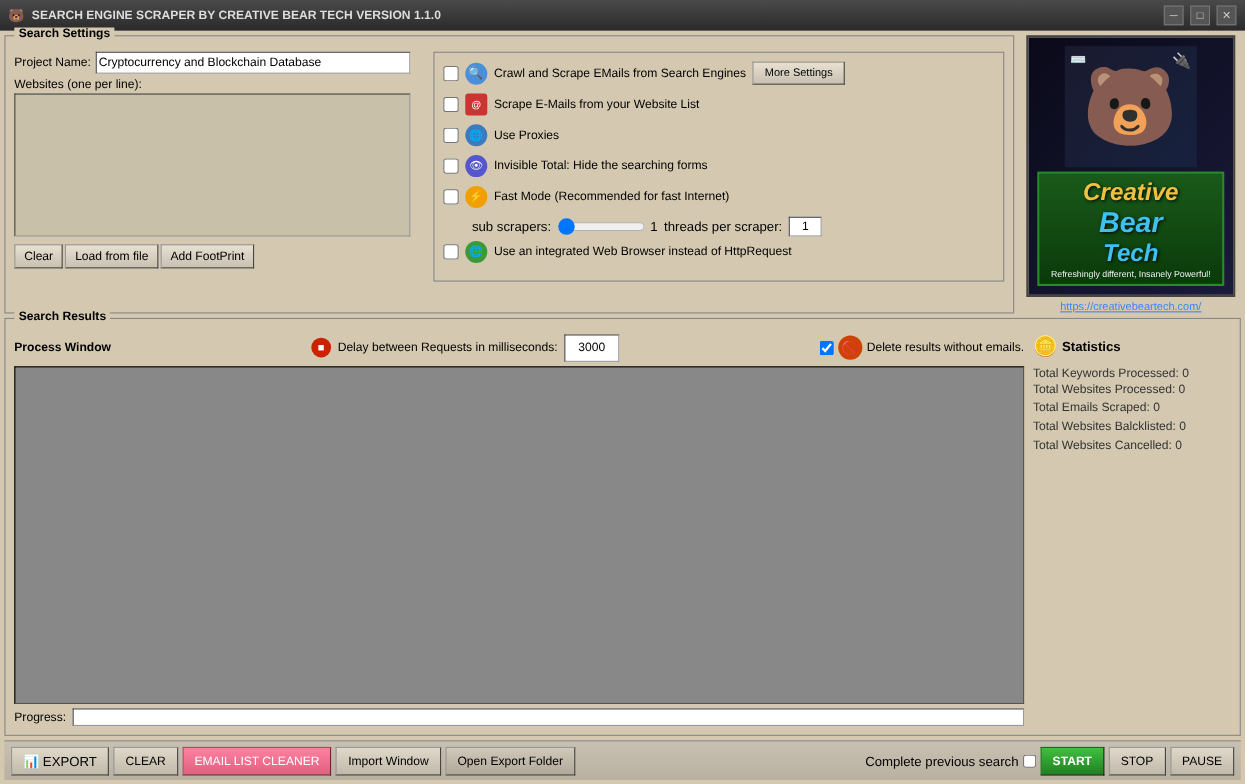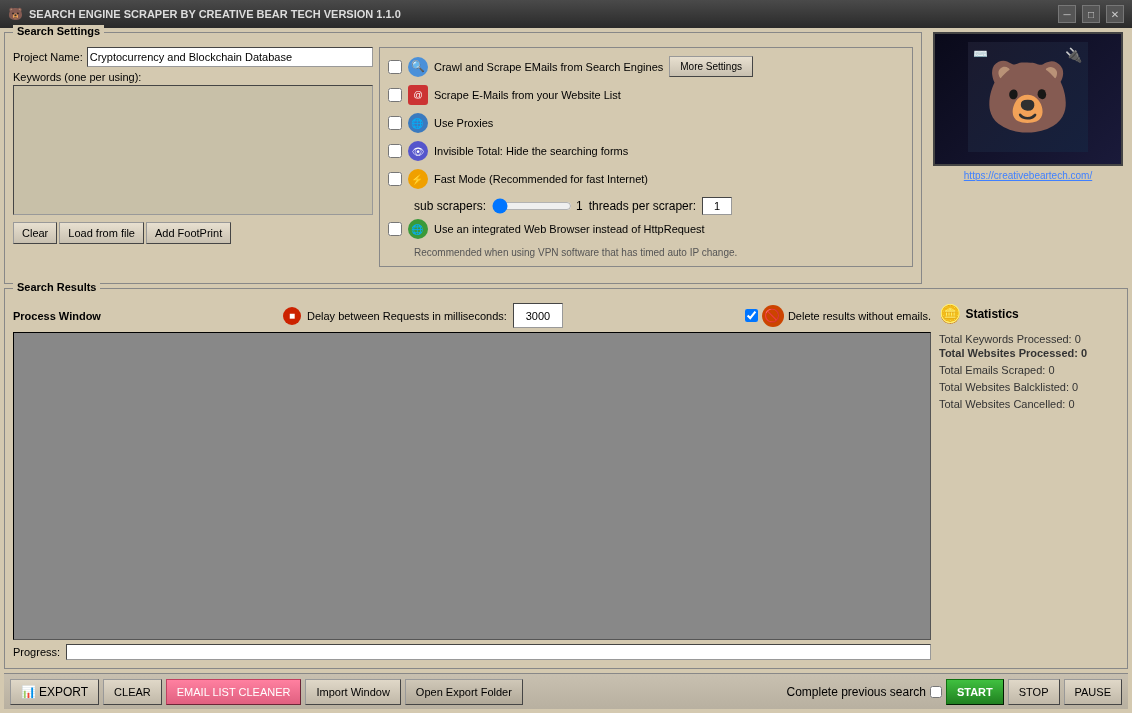--- a/index.html
+++ b/index.html
@@ -99,28 +99,28 @@
   <div class="win-btn close-btn">✕</div>
 </div>
 
 <div id="main">
 
   <div style="display:flex; gap:6px; flex-shrink:0;">
 
     <div class="panel" style="flex:1; padding: 14px 8px 16px 8px;">
       <span class="panel-title">Search Settings</span>
 
-      <div style="display:flex; gap:6px;">
+      <div style="display:flex; gap:21px;">
 
         <div class="left-settings">
           <div class="project-name-row">
             <span class="project-label">Project Name:</span>
             <input class="project-input" type="text" value="Cryptocurrency and Blockchain Database" style="">
           </div>
-          <div class="keywords-label">Keywords (one per using):</div>
+          <div class="keywords-label">Websites (one per line):</div>
           <textarea class="keywords-textarea" style=""></textarea>
           <div class="kw-buttons">
             <button class="kw-btn">Clear</button>
             <button class="kw-btn">Load from file</button>
             <button class="kw-btn">Add FootPrint</button>
           </div>
         </div>
 
         <div style="flex:1; border:1px solid #888; padding:8px; background:#d4c9b0;">
 
@@ -165,37 +165,42 @@
               <input class="threads-input" type="text" value="1" style="">
             </div>
           </div>
 
           <div style="margin-top:4px;">
             <div class="option-row">
               <input type="checkbox" style="">
               <div class="option-icon" style="background:#3a9a3a; border-radius:50%; color:white; font-size:10px;">🌐</div>
               <span class="option-label">Use an integrated Web Browser instead of HttpRequest</span>
             </div>
-            <div class="vpn-note">Recommended when using VPN software that has timed auto IP change.</div>
           </div>
 
         </div>
       </div>
     </div>
 
     <div id="logo-area">
       <div class="logo-wrapper">
         <div style="display:flex; justify-content:center; margin-bottom:4px;">
 
           <div style="position:relative; width:120px; height:110px; background:linear-gradient(135deg,#1a1a2e,#16213e); display:flex; align-items:center; justify-content:center;">
             <span style="font-size:70px;">🐻</span>
 
             <span style="position:absolute; top:5px; right:5px; font-size:14px;">🔌</span>
             <span style="position:absolute; top:5px; left:5px; font-size:12px;">⌨️</span>
           </div>
+        </div>
+        <div class="logo-green-box">
+          <div style="font-size:22px; font-weight:900; color:#f0c040; font-style:italic; text-shadow:1px 1px 3px #000;">Creative</div>
+          <div style="font-size:26px; font-weight:900; color:#40c0f0; font-style:italic; text-shadow:1px 1px 3px #000; line-height:1.1;">Bear</div>
+          <div style="font-size:22px; font-weight:900; color:#40c0f0; font-style:italic; text-shadow:1px 1px 3px #000;">Tech</div>
+          <div style="font-size:8px; color:#eee; margin-top:2px;">Refreshingly different, Insanely Powerful!</div>
         </div>
       </div>
       <a style="font-size:10px; color:#4080ff; text-decoration:underline; cursor:pointer; margin-top:4px;">https://creativebeartech.com/</a>
     </div>
 
   </div>
 
   <div class="panel" style="flex:1; padding: 14px 8px 8px 8px; display:flex; flex-direction:column;">
     <span class="panel-title">Search Results</span>
 
@@ -226,21 +231,21 @@
           </div>
         </div>
       </div>
 
       <div style="width:180px;">
         <div style="display:flex; align-items:center; gap:4px; margin-bottom:8px;">
           <span style="font-size:18px;">🪙</span>
           <span style="font-size:12px; font-weight:bold;">Statistics</span>
         </div>
         <div style="font-size:11px; margin-bottom:2px; color:#333;">Total Keywords Processed: 0</div>
-        <div style="font-size:11px; margin-bottom:5px; color:#333;font-weight:bold;">Total Websites Processed: 0</div>
+        <div style="font-size:11px; margin-bottom:5px; color:#333;">Total Websites Processed: 0</div>
         <div style="font-size:11px; margin-bottom:5px; color:#333;">Total Emails Scraped: 0</div>
         <div style="font-size:11px; margin-bottom:5px; color:#333;">Total Websites Balcklisted: 0</div>
         <div style="font-size:11px; margin-bottom:5px; color:#333;">Total Websites Cancelled: 0</div>
       </div>
 
     </div>
   </div>
 
   <div id="toolbar">
     <button class="tb-btn">

